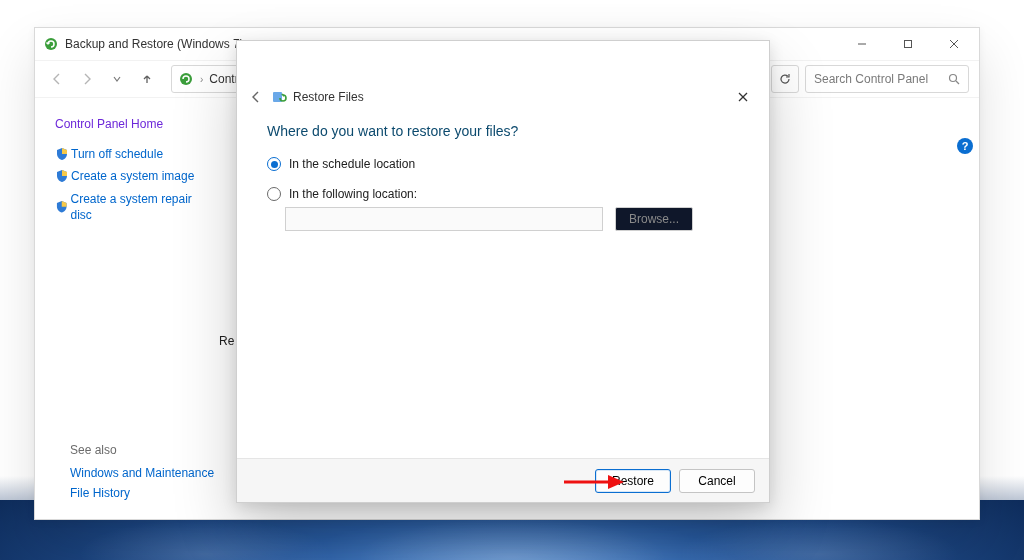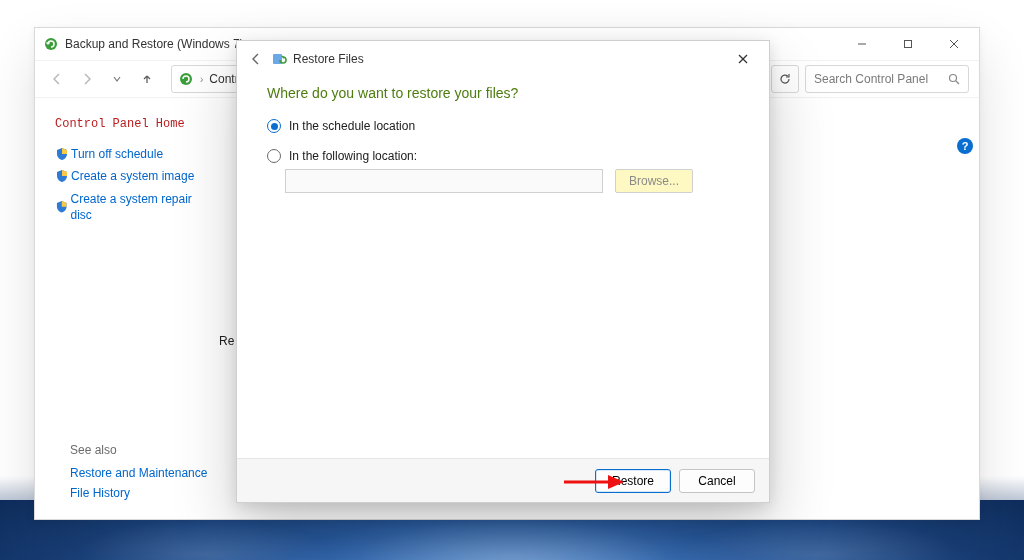--- a/index.html
+++ b/index.html
@@ -66,21 +66,21 @@
 
   .searchbar {
     width: 164px; height:28px; border:1px solid #d8d8d8; border-radius:3px;
     display:flex; align-items:center; padding:0 8px; color:#7a7a7a;
     justify-content:space-between;
   }
 
   .cp-body { flex:1; display:flex; position:relative; }
   .cp-sidebar { width: 184px; padding: 18px 8px 12px 20px; }
   .link { color:#0066cc; font-size:12px; line-height:1.35; cursor:default; }
-  .cp-home { color:#b91c1c; margin-bottom: 14px; display:block;font-family:Liberation Mono, monospace;}
+  .cp-home { color:#6d28d9; margin-bottom: 14px; display:block;}
   .task { display:flex; align-items:center; gap:2px; margin: 6px 0; }
   .shield { width:14px; height:14px; }
   .seealso-h { color:#6b6b6b; font-size:12px; margin-bottom:8px; }
   .seealso { position:absolute; left:35px; bottom:14px; }
   .seealso .link { display:block; margin: 4px 0; }
 
   .cp-main { flex:1; padding: 18px 20px; position:relative; }
   .cp-main .hdr1 { color:#0a56c2; font-size:15px; font-weight:400; }
   .cp-main .subrow { margin-top: 20px; font-size:12px; }
   .helpdot {
@@ -92,38 +92,38 @@
   .appicon svg { width:16px; height:16px; }
 
   
   .dlg {
     position:absolute; left:236px; top:40px; width:534px; height:463px;
     background:#fff; border:1px solid #cfcfcf;
     box-shadow: 0 30px 60px rgba(0,0,0,.20), 0 4px 14px rgba(0,0,0,.12);
     z-index: 5;
     display:flex; flex-direction:column;
   }
-  .dlg-top { height:36px; display:flex; align-items:center; padding:0 4px 0 8px; }
+  .dlg-top { height:36px; display:flex; align-items:center; padding:0 4px 0 8px;margin-top:38px; }
   .dlg-back { width:22px; height:22px; display:flex; align-items:center; justify-content:center; color:#555; margin-right:4px; }
   .dlg-title { font-size:12px; color:#333; margin-left:6px; }
   .dlg-close { margin-left:auto; width:44px; height:30px; display:flex; align-items:center; justify-content:center; color:#333; }
   .dlg-close svg { width:10px; height:10px; }
 
   .dlg-body { flex:1; padding: 8px 30px 0 30px; }
-  .dlg-h { color:#4d7c0f; font-size:14px; font-weight:400; margin-bottom:18px; }
+  .dlg-h { color:#0c4a6e; font-size:14px; font-weight:400; margin-bottom:18px; }
 
   .opt { display:flex; align-items:center; gap:8px; margin: 10px 0 16px; font-size:12px; }
   .radio { width:14px; height:14px; border-radius:50%; border:1px solid #6a6a6a; display:inline-flex; align-items:center; justify-content:center; background:#fff; }
   .radio.checked { border-color:#0a6ed1; }
   .radio.checked::after { content:""; width:7px; height:7px; border-radius:50%; background:#0a6ed1; }
 
   .pathrow { display:flex; gap:12px; align-items:center; margin-left:18px; margin-top:6px; }
   .pathinput { width:318px; height:24px; border:1px solid #d0d0d0; background:#fafafa; }
   .browse-btn {
-    height:24px; width:78px; border:1px solid #d0d0d0; background:#fef9c3;
+    height:24px; width:78px; border:1px solid #d0d0d0; background:#0f172a;
     font-size:12px; color:#8a8a8a; border-radius:2px;
   }
 
   .dlg-footer {
     height:44px; border-top:1px solid #e5e5e5; background:#f6f6f6;
     display:flex; align-items:center; justify-content:flex-end; gap:8px; padding:0 14px;
     position:relative;
   }
   .btn {
     height:24px; min-width:76px; padding:0 12px; font-size:12px;
@@ -257,21 +257,21 @@
             <svg viewBox="0 0 14 14">
               <path d="M7 1 L12 3 V7 C12 10 9.5 12.5 7 13 C4.5 12.5 2 10 2 7 V3 Z" fill="#2e7bd6"></path>
               <path d="M7 1 L12 3 V7 L7 7 Z" fill="#f7c948"></path>
             </svg>
           </span>
         <span class="link">Create a system repair disc</span>
       </div>
 
       <div class="seealso">
         <div class="seealso-h">See also</div>
-        <span class="link">Restore and Maintenance</span>
+        <span class="link">Windows and Maintenance</span>
         <span class="link">File History</span>
       </div>
     </div>
 
     <div class="cp-main">
       <div class="hdr1">Ba</div>
       <div class="subrow">Ba</div>
       <div style="position:absolute; left:0; top:236px; font-size:12px;">Re</div>
     </div>
   </div>

